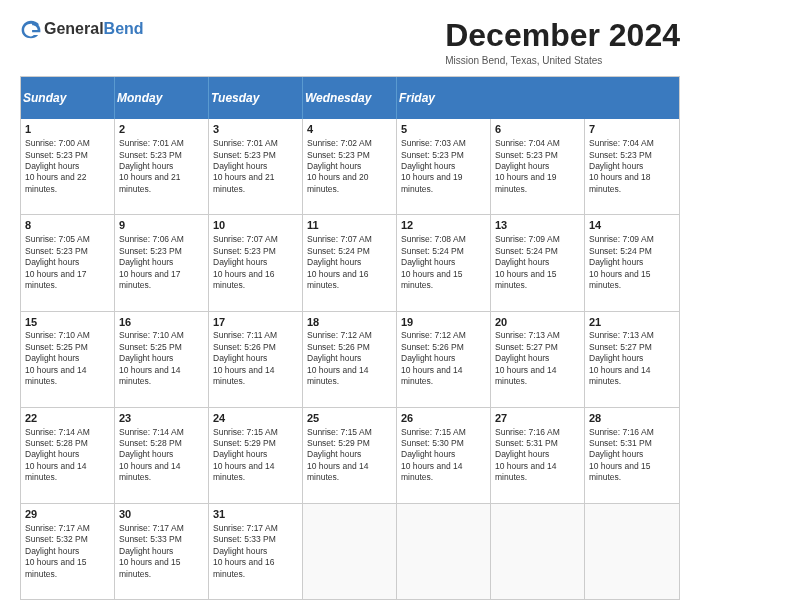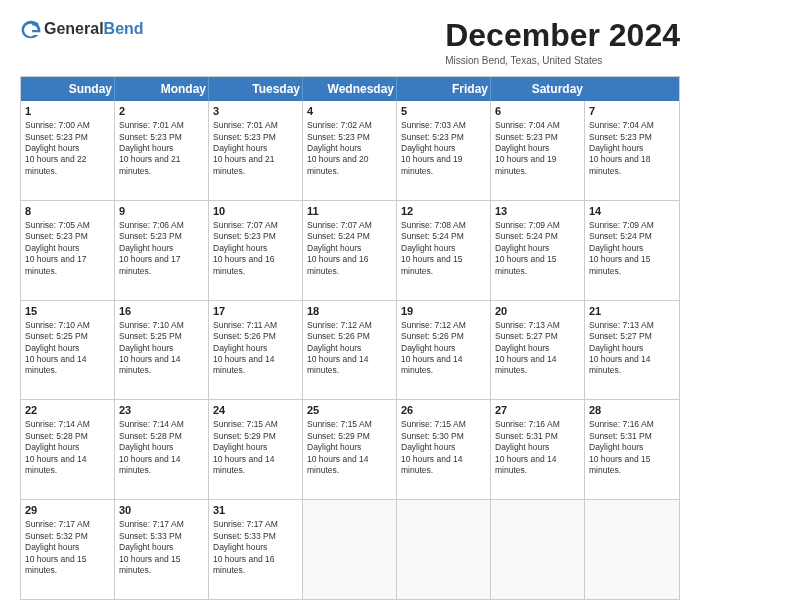--- a/index.html
+++ b/index.html
@@ -64,23 +64,24 @@
     }
     .cal-header {
       display: grid;
       grid-template-columns: repeat(7, 1fr);
       background: #3a7abf;
     }
     .cal-header-cell {
       color: #fff;
       font-size: 12px;
       font-weight: bold;
-      text-align: right;
-      padding: 5px 2px;
+      text-align: left;
+      padding: 14px 2px;
       border-right: 1px solid #5a9ad0;
+      font-style: italic;
     }
     .cal-header-cell:last-child { border-right: none; }
     .cal-body {
       display: flex;
       flex-direction: column;
       flex: 1;
     }
     .cal-row {
       display: grid;
       grid-template-columns: repeat(7, 1fr);
@@ -134,21 +135,20 @@
   </div>
 
   <div class="calendar">
     <div class="cal-header">
 
     <div class="cal-header-cell">Sunday</div>
         <div class="cal-header-cell">Monday</div>
         <div class="cal-header-cell">Tuesday</div>
         <div class="cal-header-cell">Wednesday</div>
         <div class="cal-header-cell">Friday</div>
-        <div class="cal-header-cell">Saturday</div>
       </div>
     <div class="cal-body">
 
     <div class="cal-row">
           <div class="cal-cell">
             <span class="day-num">1</span>
             <div class="cal-cell-text">Sunrise: 7:00 AM<br>Sunset: 5:23 PM<br>Daylight hours<br>10 hours and 22 minutes.</div>
           </div>
           <div class="cal-cell">
             <span class="day-num">2</span>

